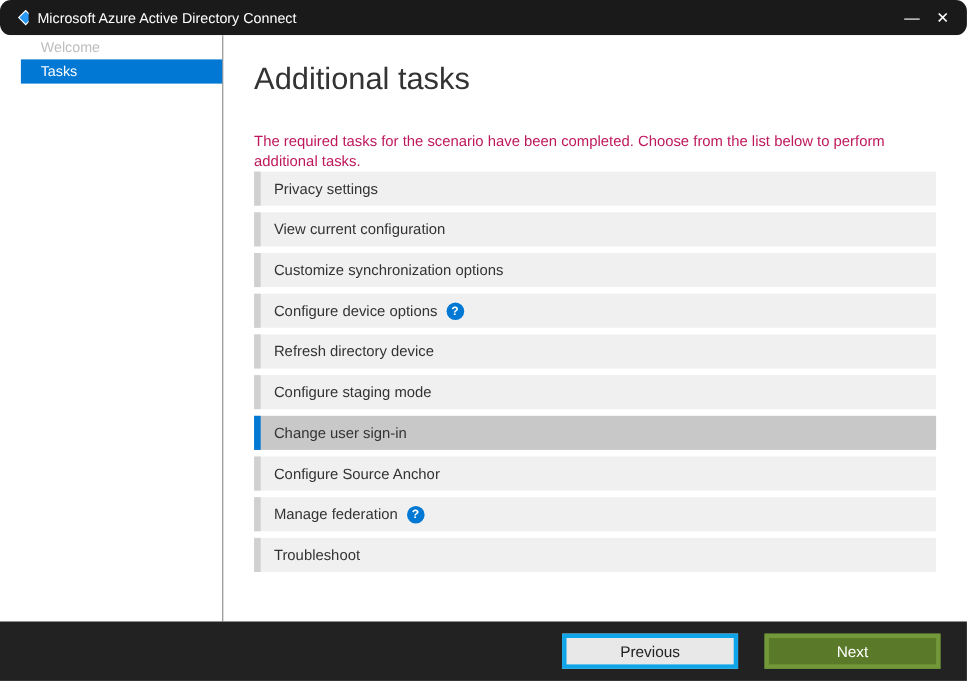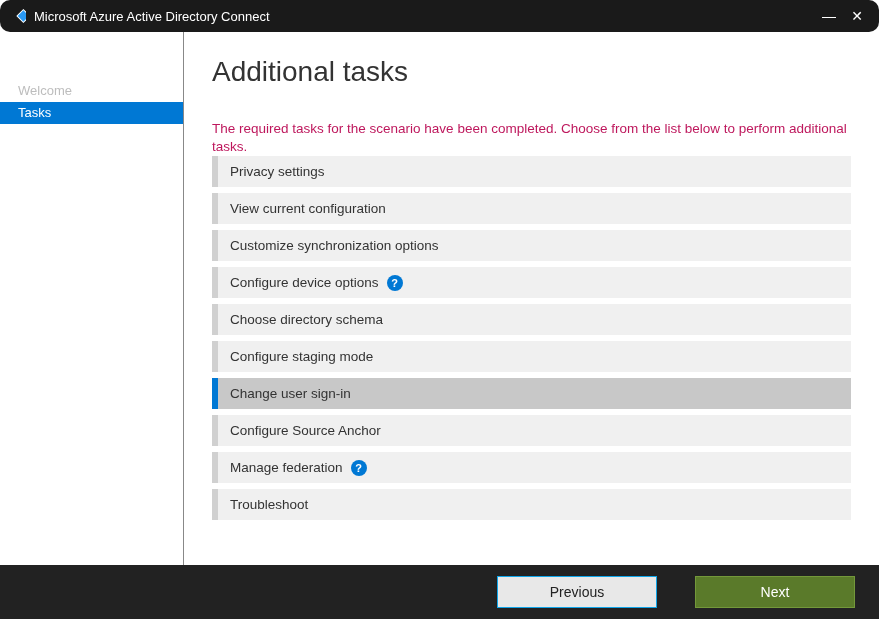--- a/index.html
+++ b/index.html
@@ -40,21 +40,21 @@
     }
     .body {
       flex: 1;
       display: flex;
       background: #fff;
       overflow: hidden;
     }
     .sidebar {
       width: 184px;
       border-right: 1px solid #888;
-      padding-top: 48px;
+      margin-left: 19px;
     }
     .sidebar-item {
       height: 22px;
       line-height: 22px;
       padding-left: 18px;
       font-size: 13px;
       color: #bdbdbd;
       cursor: default;
     }
     .sidebar-item.active {
@@ -117,26 +117,25 @@
       display: flex;
       align-items: center;
       justify-content: flex-end;
       padding-right: 24px;
       gap: 24px;
     }
     .btn {
       width: 160px;
       height: 32px;
       font-size: 14px;
-      border: 1px solid #0ea5e9;
+      border: 4px solid #0ea5e9;
       cursor: pointer;
       display: flex;
       align-items: center;
       justify-content: center;
-      margin-left: 14px;
     }
     .btn-prev { background: #e8e8e8; color: #222; }
     .btn-next { background: #5a7a2a; color: #fff; border-color: #73983a; }
   </style>
 </head>
 <body>
 
 <div class="titlebar">
   <span class="icon">
     <svg width="18" height="18" viewBox="0 0 18 18">
@@ -167,21 +166,21 @@
           <span>View current configuration</span>
         </div>
         <div class="task">
           <span>Customize synchronization options</span>
         </div>
         <div class="task">
           <span>Configure device options</span>
           <span class="help">?</span>
         </div>
         <div class="task">
-          <span>Choose directory schema</span>
+          <span>Refresh directory device</span>
         </div>
         <div class="task">
           <span>Configure staging mode</span>
         </div>
         <div class="task selected">
           <span>Change user sign-in</span>
         </div>
         <div class="task">
           <span>Configure Source Anchor</span>
         </div>

